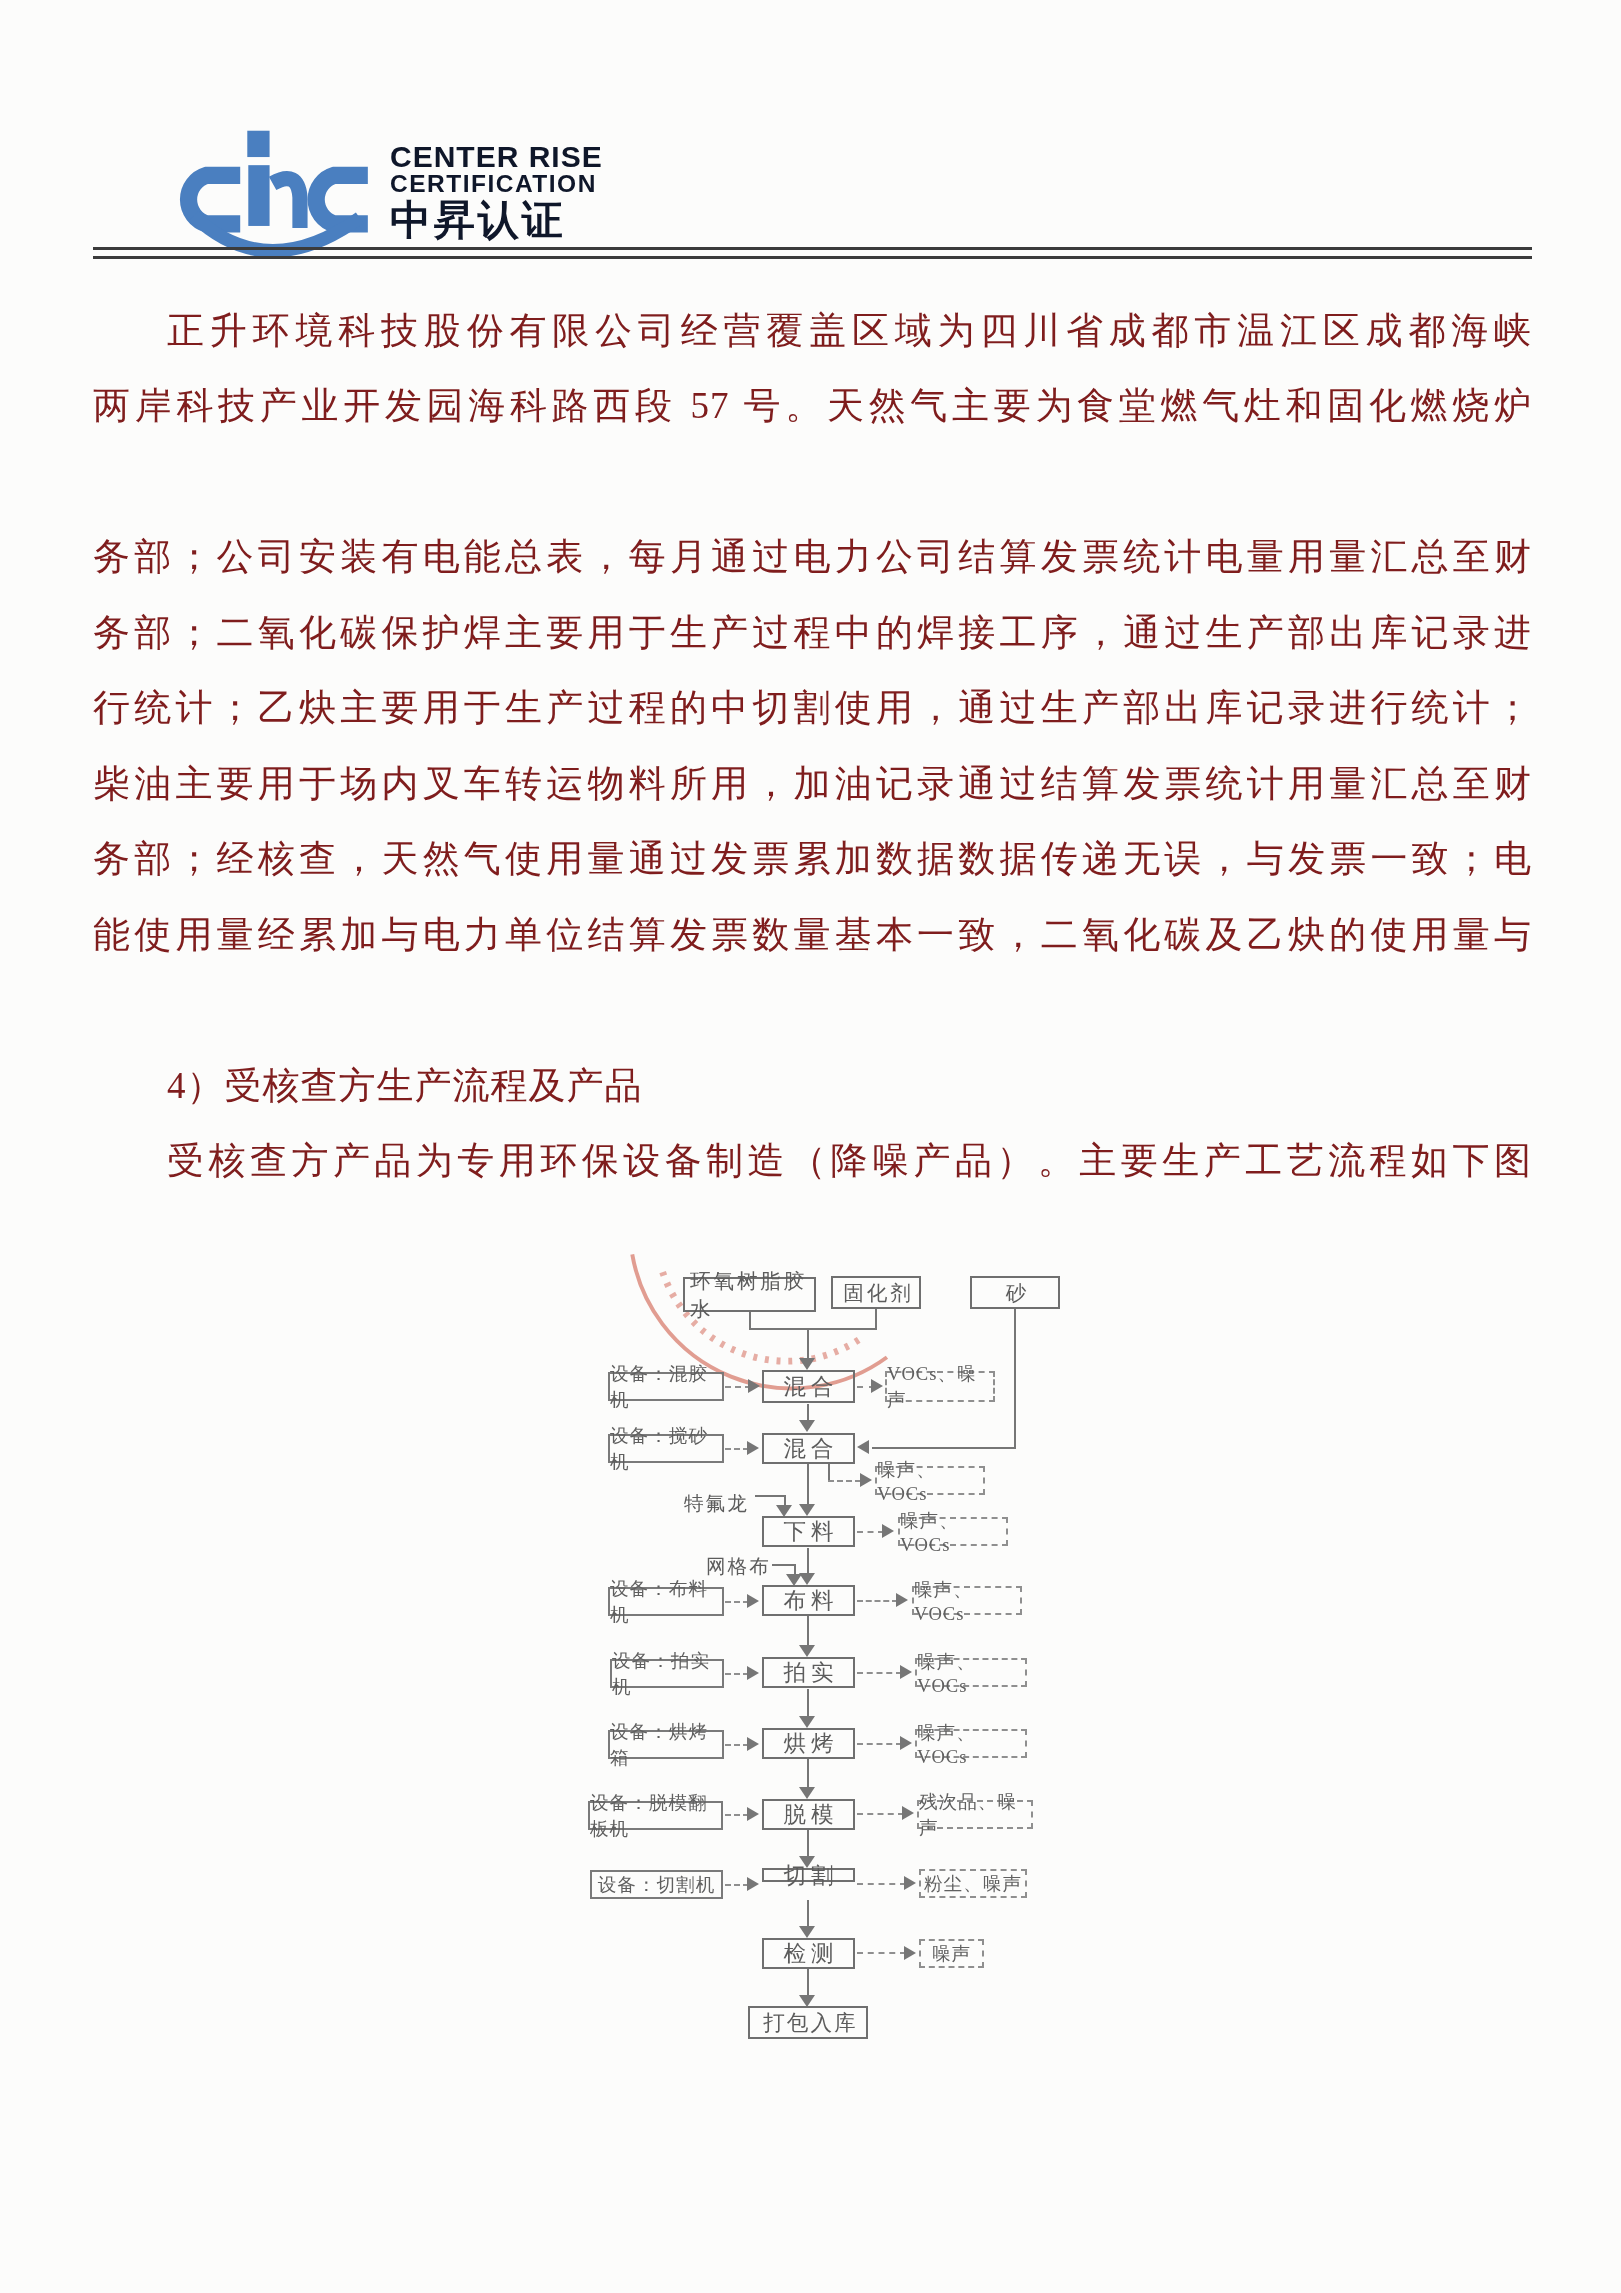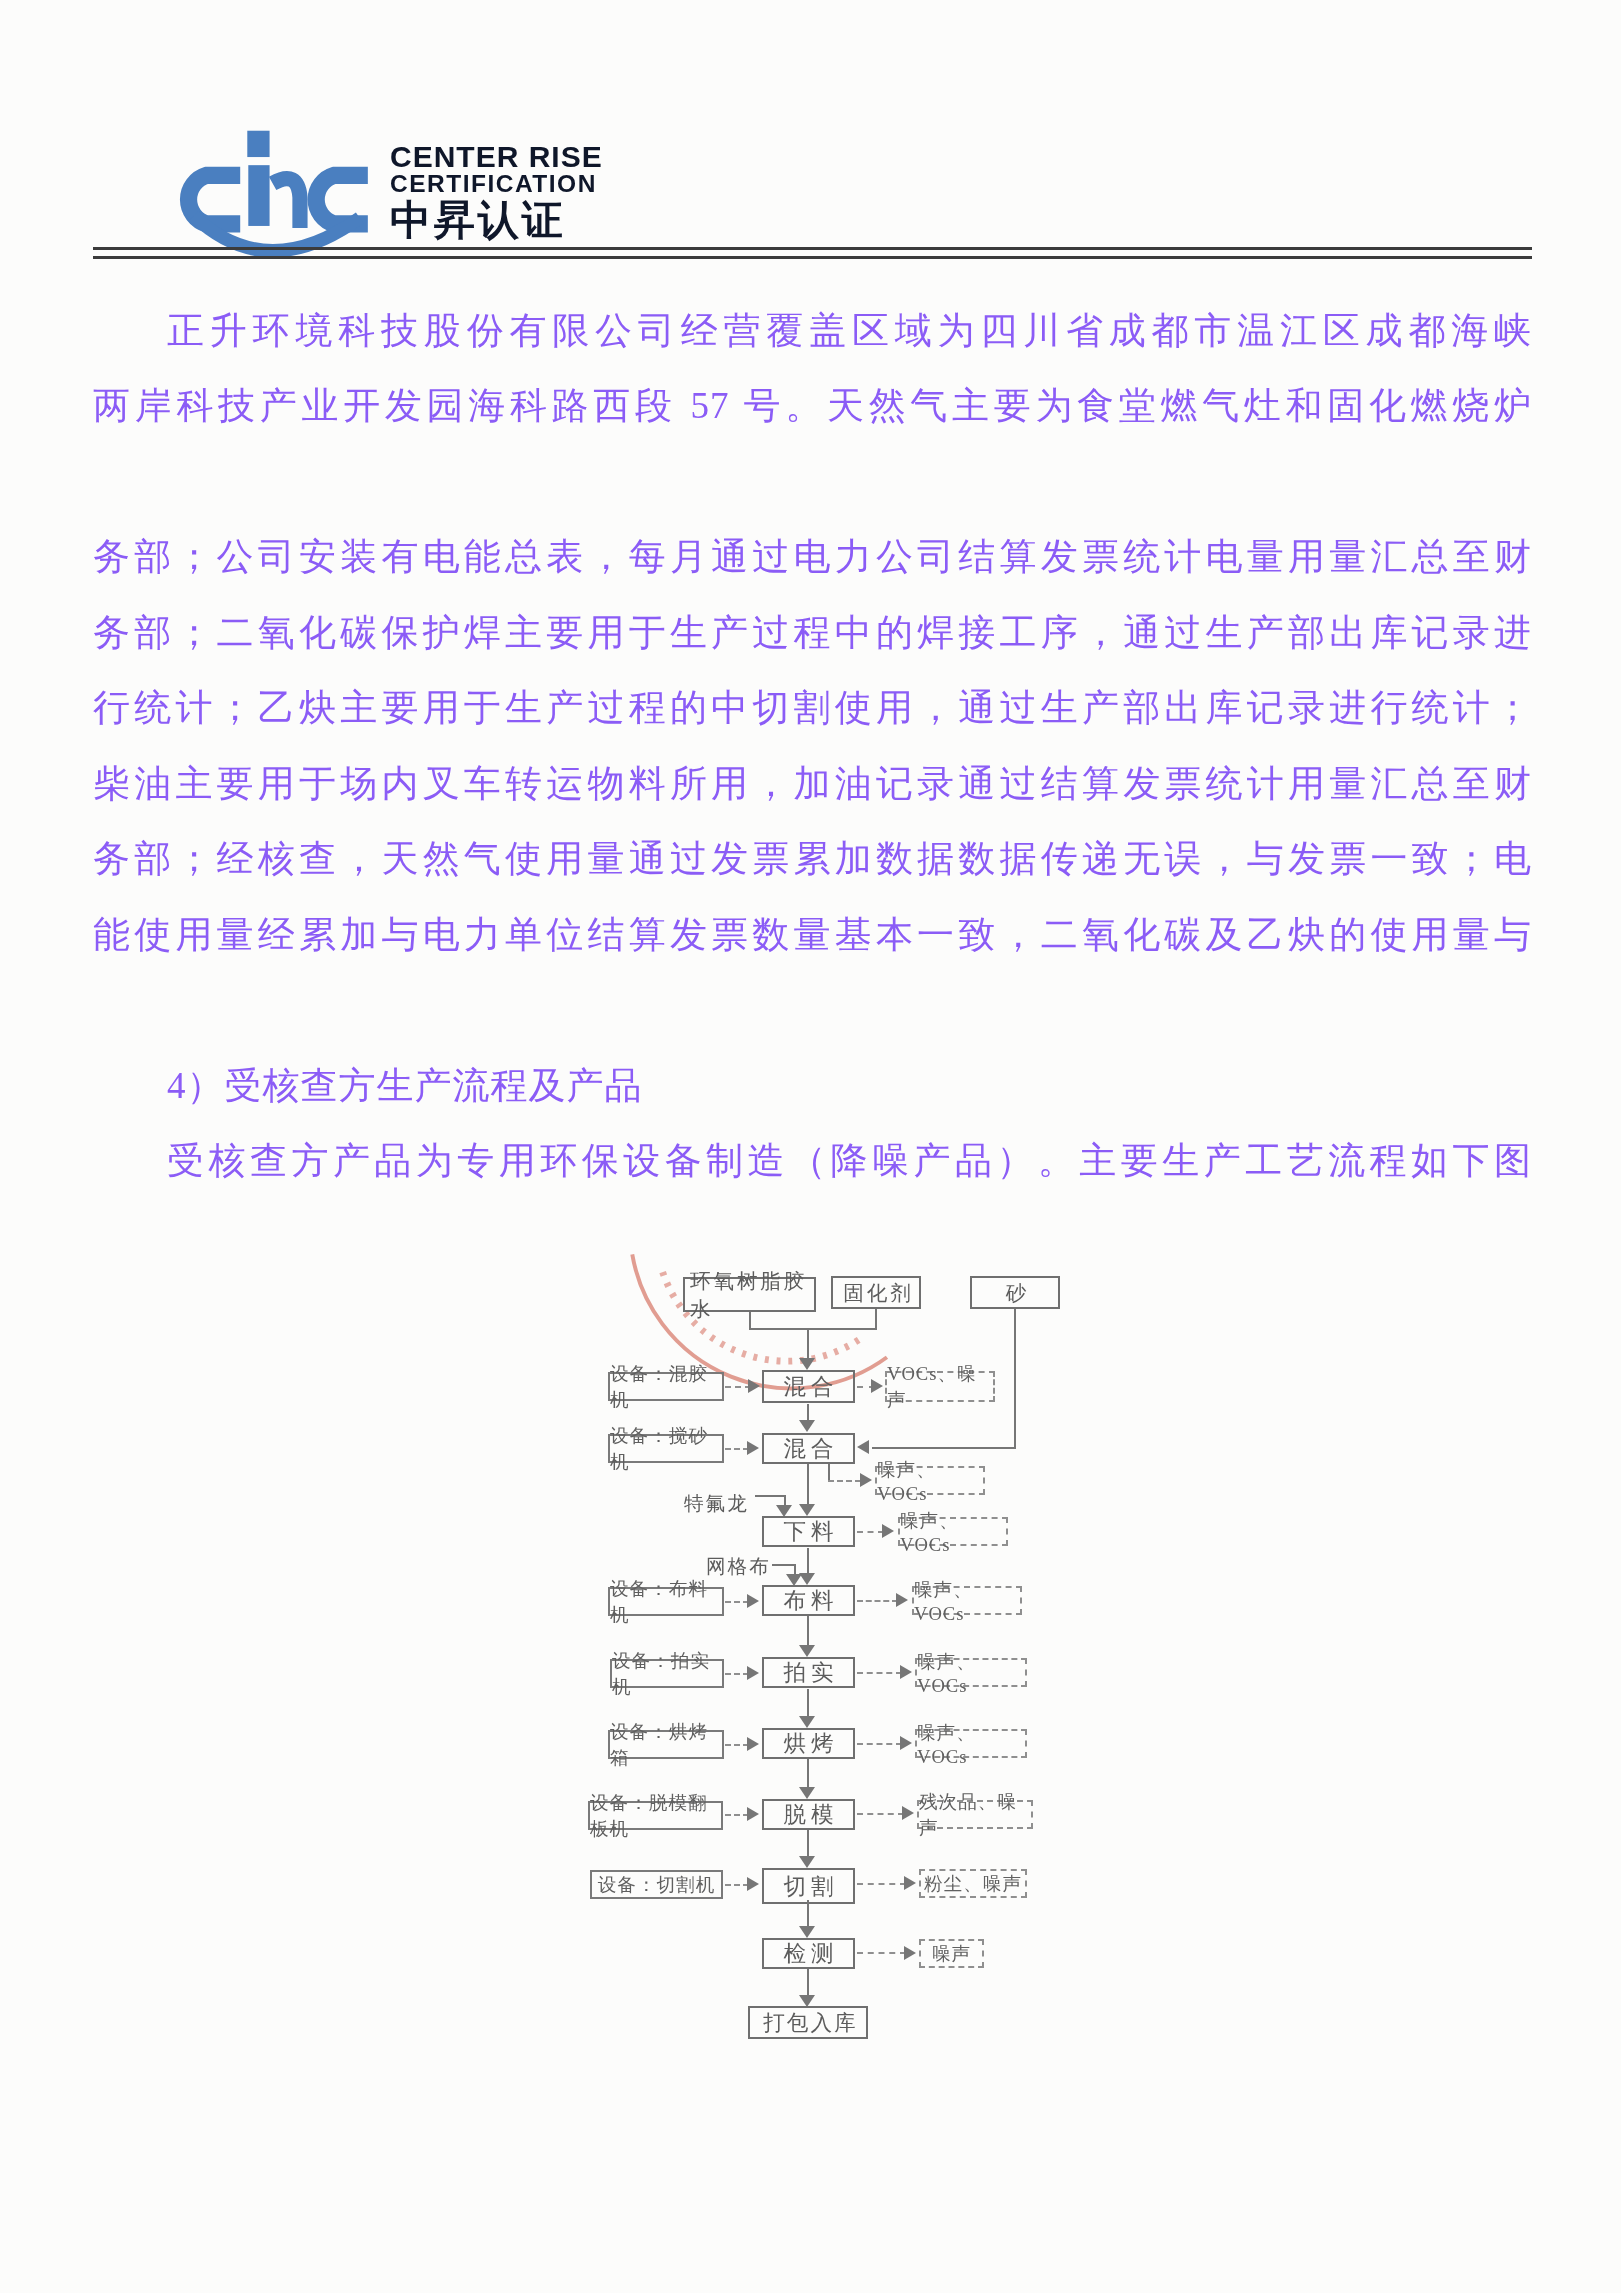--- a/index.html
+++ b/index.html
@@ -16,21 +16,21 @@
   .logo-mark{position:absolute;left:0;top:0;width:233px;height:143px;}
   .logo-text{position:absolute;left:243px;top:21.6px;color:#0f172a;font-family:"Liberation Sans","DejaVu Sans",sans-serif;}
   .logo-line1{font-size:30px;font-weight:bold;letter-spacing:1px;line-height:29px;}
   .logo-line2{font-size:24.5px;font-weight:bold;letter-spacing:1.5px;line-height:25.5px;}
   .logo-line3{font-size:41px;font-weight:bold;letter-spacing:2.9px;line-height:49px;}
   
   .rule{position:absolute;left:93px;width:1439px;height:2.9px;background:#3b3b3b;}
   
   .bline{
     position:absolute;left:93px;width:1439px;height:75px;
-    font-size:37px;line-height:63px;color:#8b5cf6;letter-spacing:1px;
+    font-size:37px;line-height:63px;color:#7f1d1d;letter-spacing:1px;
     text-align:justify;text-align-last:justify;
   }
   .bline.last{text-align:left;text-align-last:left;}
   .bline.indent{text-indent:74px;}
   
   .fbox{
     position:absolute;border:2px solid #6f6f6f;color:#5c5c5c;
     display:flex;align-items:center;justify-content:center;
     font-size:22.5px;letter-spacing:4.9px;background:transparent;box-sizing:border-box;
     padding-left:4.9px;
@@ -189,21 +189,21 @@
   <div class="febox" style="left:588px;top:1801px;width:135px;height:29px;">设备：脱模翻板机</div>
   <div class="dashh" style="left:725px;top:1814px;width:23.5px;"></div>
   <div class="arr-r" style="left:747px;top:1807px;"></div>
   <div class="fdash" style="left:917px;top:1800px;width:116px;height:29px;">残次品、噪声</div>
   <div class="dashh" style="left:857px;top:1813px;width:47px;"></div>
   <div class="arr-r" style="left:902px;top:1806px;"></div>
 
   <div class="vline" style="left:807px;top:1830px;height:27.4px;"></div>
   <div class="arr-d" style="left:799px;top:1856px;"></div>
 
-  <div class="fbox" style="left:762px;top:1868px;width:93px;height:36px;">切割</div>
+  <div class="fbox" style="left:762px;top:1868px;width:93px;height:14px;">切割</div>
   <div class="febox" style="left:590px;top:1870px;width:133px;height:29px;">设备：切割机</div>
   <div class="dashh" style="left:725px;top:1884px;width:23.5px;"></div>
   <div class="arr-r" style="left:747px;top:1877px;"></div>
   <div class="fdash" style="left:919px;top:1869px;width:108px;height:29px;">粉尘、噪声</div>
   <div class="dashh" style="left:857px;top:1883px;width:49px;"></div>
   <div class="arr-r" style="left:904px;top:1876px;"></div>
 
   <div class="vline" style="left:807px;top:1900px;height:27.4px;"></div>
   <div class="arr-d" style="left:799px;top:1926px;"></div>
 

